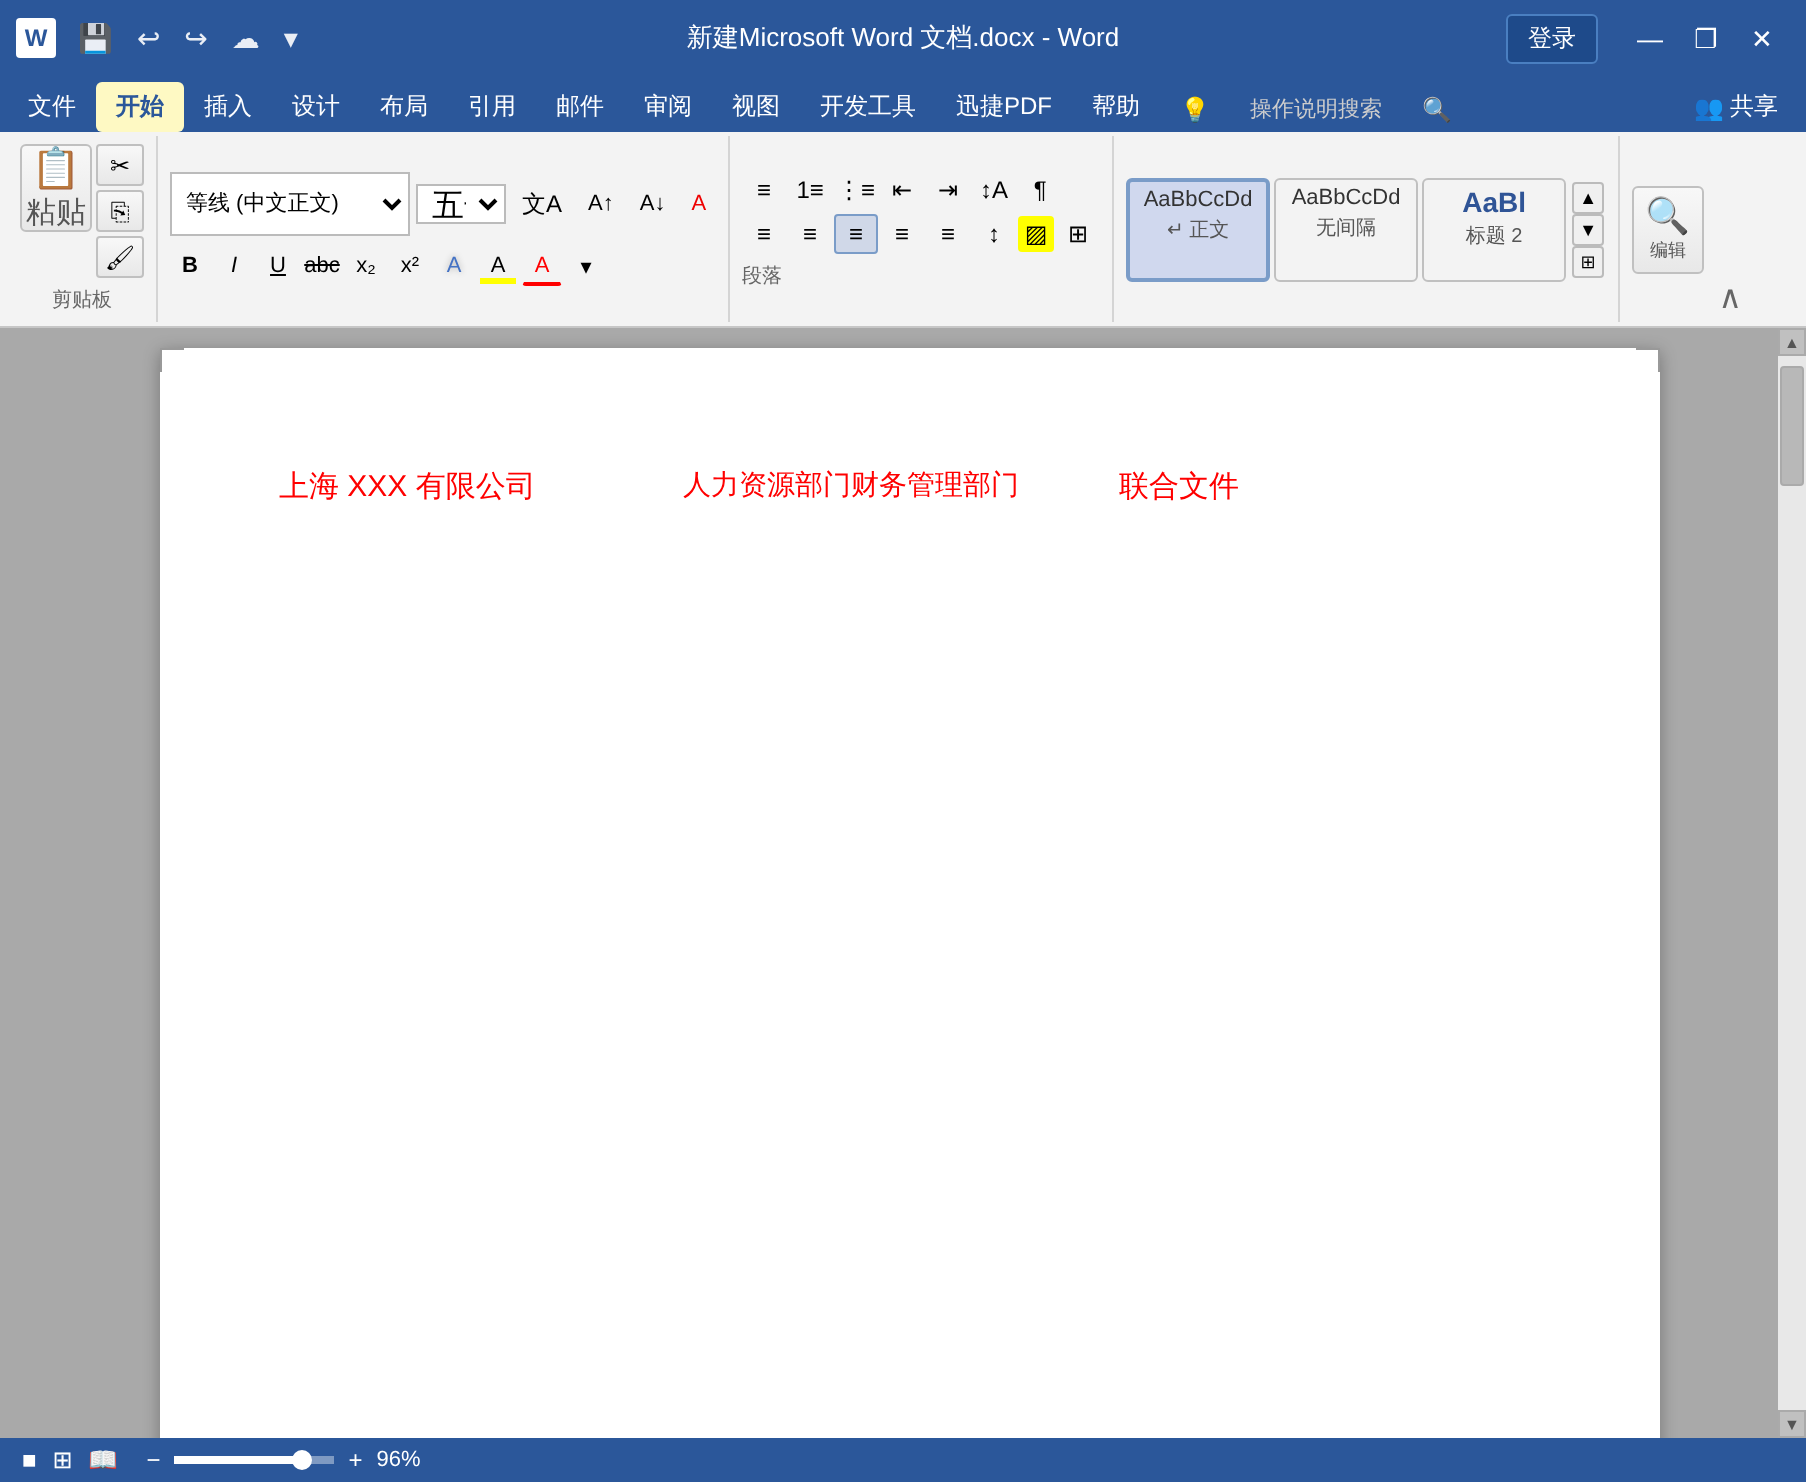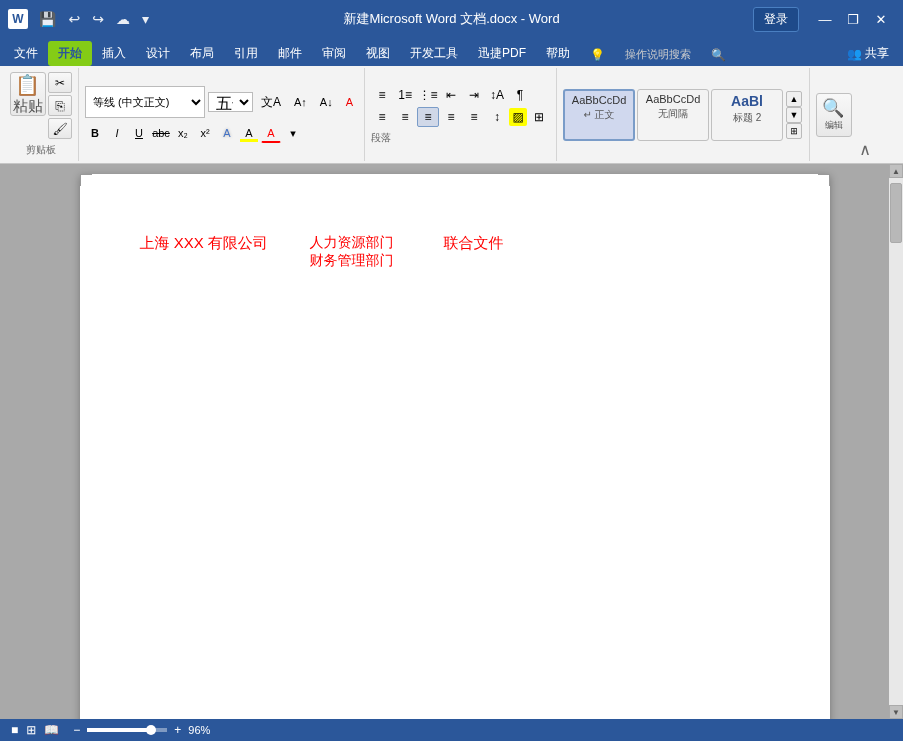--- a/index.html
+++ b/index.html
@@ -73,21 +73,21 @@
       flex-shrink: 0;
     }
     .menu-item {
       color: #fff;
       font-size: 12px;
       padding: 4px 10px;
       cursor: pointer;
       border-radius: 3px;
     }
     .menu-item.active {
-      background: #84cc16;
+      background: #fef9c3;
       color: #2b579a;
       font-weight: bold;
     }
 
     
     .ribbon {
       background: #f3f3f3;
       border-bottom: 1px solid #c6c6c6;
       display: flex;
       flex-direction: column;
@@ -201,23 +201,23 @@
       gap: 20px;
     }
     .company-name {
       color: #ff0000;
       font-size: 14px;
       font-weight: normal;
       min-width: 150px;
     }
     .dept-names {
       display: flex;
-      flex-direction: column;
       color: #ff0000;
       font-size: 14px;
+      margin-left: 32px;
     }
     .joint-doc {
       color: #ff0000;
       font-size: 14px;
       margin-left: 30px;
     }
 
     
     .status-bar {
       height: 22px;

